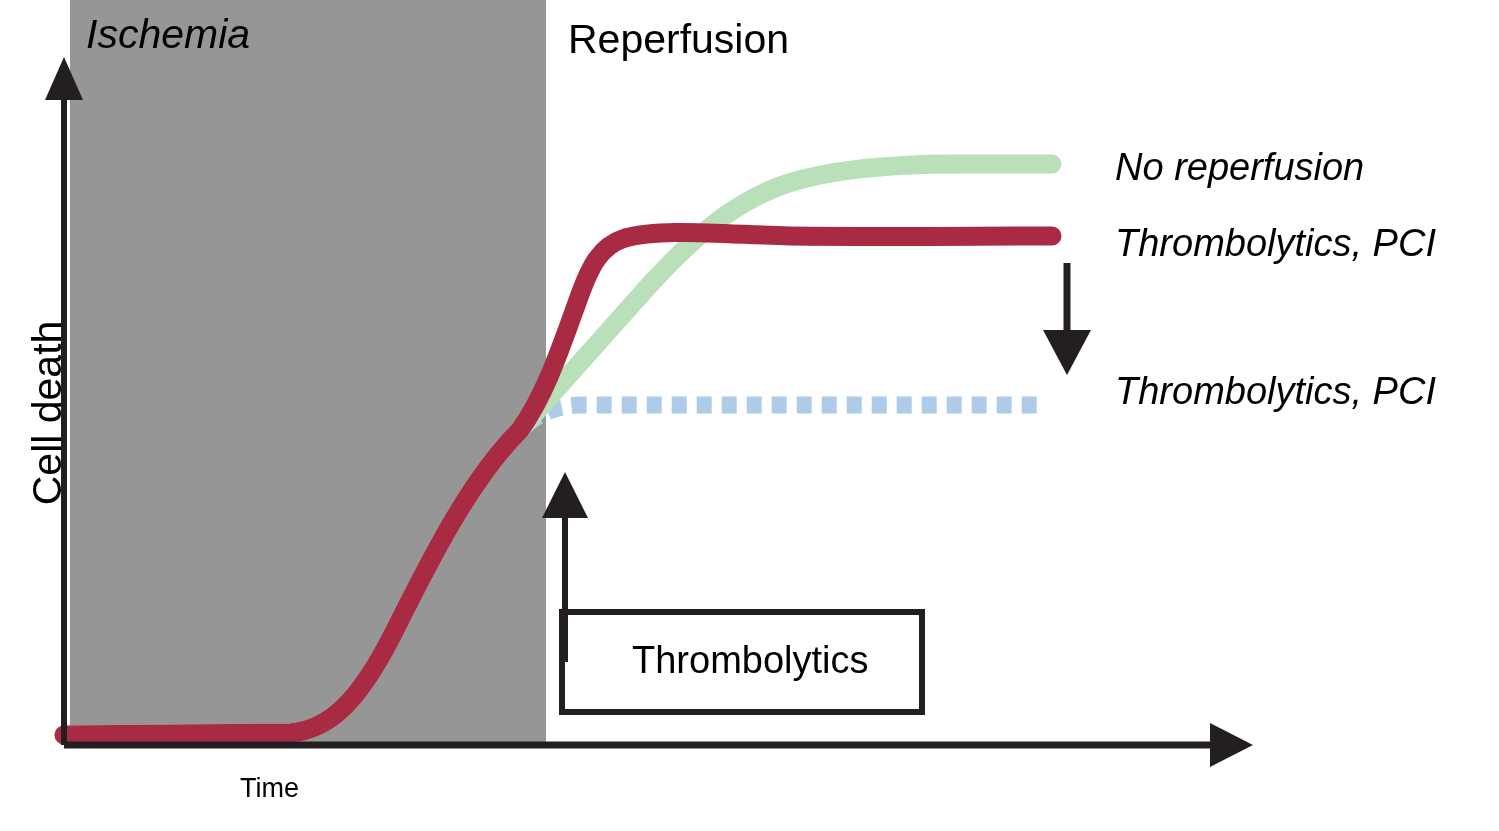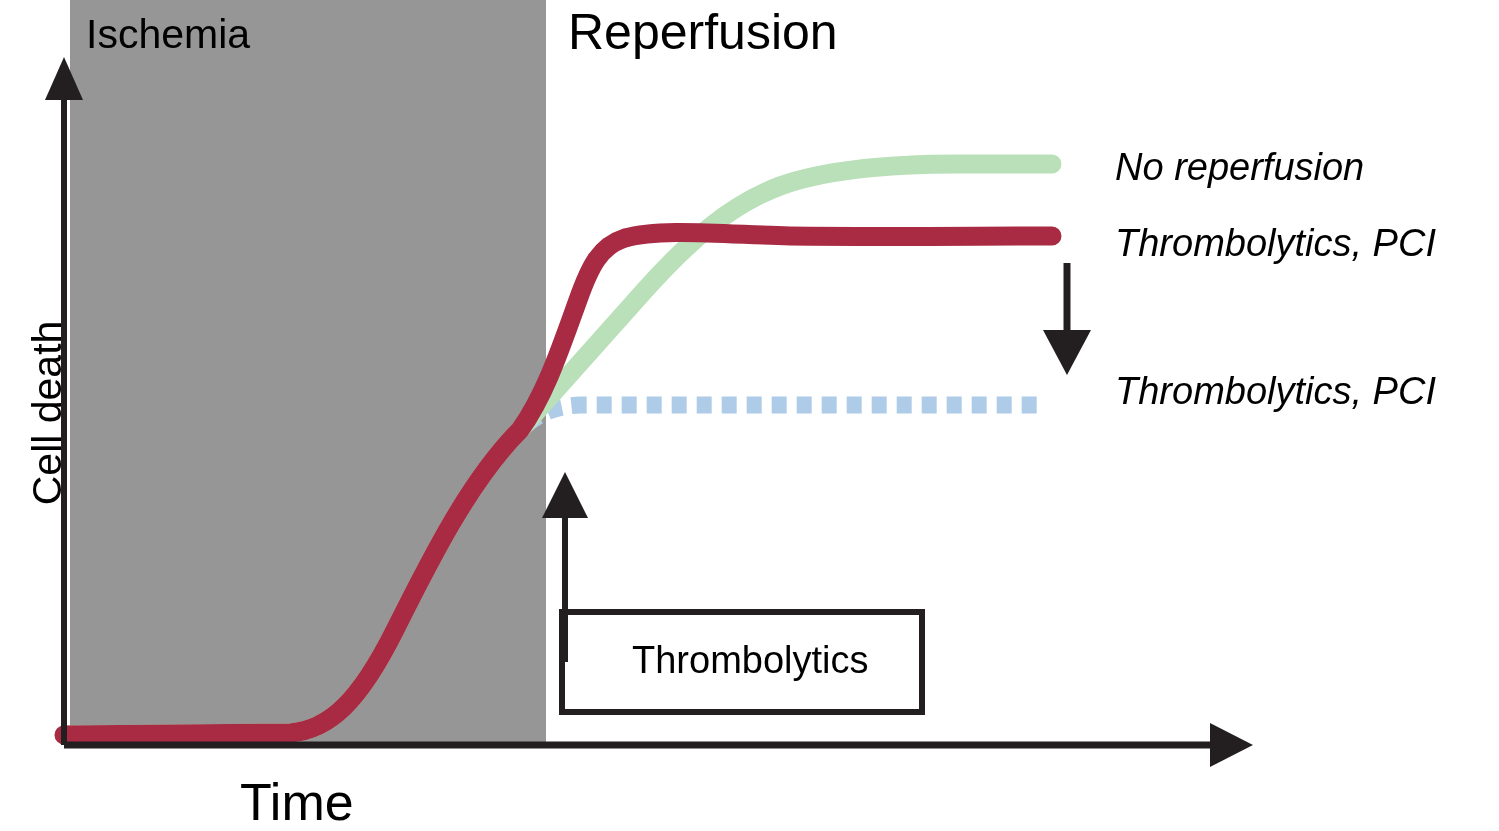--- a/index.html
+++ b/index.html
@@ -28,39 +28,40 @@
     position: absolute;
     color: #000000;
     font-family: "Liberation Sans", sans-serif;
     white-space: pre;
     line-height: 1.12;
   }
   #label-ischemia {
     left: 86px;
     top: 12px;
     font-size: 41px;
+    font-style: italic;
   }
   #label-reperfusion {
     left: 568px;
-    top: 4px;
-    font-size: 50px;
+    top: 17px;
+    font-size: 41px;
   }
   #label-celldeath {
     left: -67px;
     top: 390px;
     width: 230px;
     text-align: center;
     font-size: 41px;
     transform: rotate(-90deg);
     transform-origin: center center;
   }
   #label-time {
     left: 240px;
     top: 773px;
-    font-size: 52px;
+    font-size: 27px;
   }
   #label-intervention {
     left: 632px;
     top: 639px;
     font-size: 38px;
   }
   .legend-entry {
     position: absolute;
     font-size: 38px;
     color: #000000;

